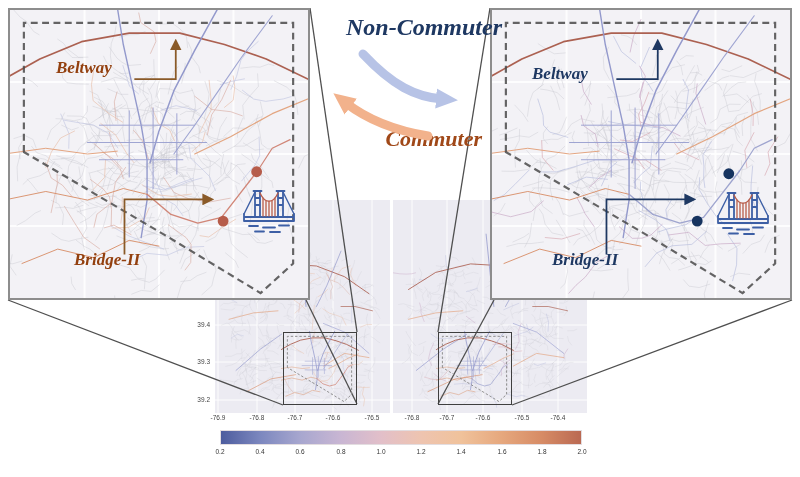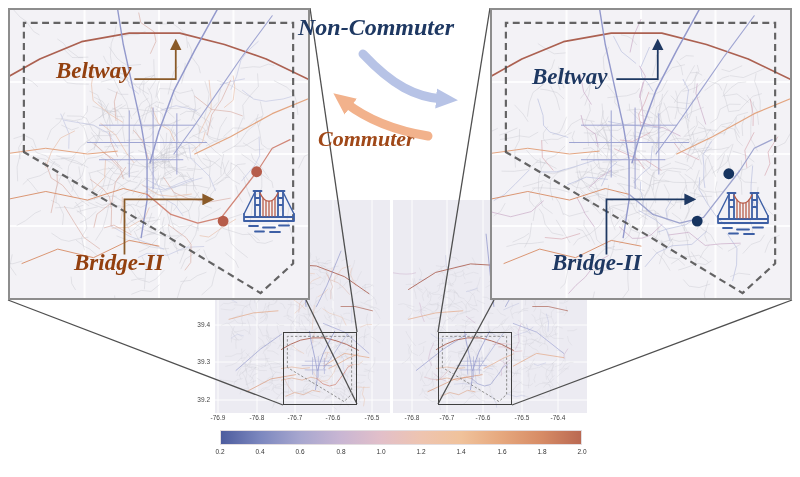--- a/index.html
+++ b/index.html
@@ -3,23 +3,23 @@
 <meta charset="utf-8">
 <style>
   html,body{margin:0;padding:0;background:#fff;}
   #fig{position:relative;width:800px;height:477px;background:#fff;overflow:hidden;
        font-family:"Liberation Sans","DejaVu Sans",sans-serif;}
   .abs{position:absolute;}
   .panel{position:absolute;top:8px;width:302px;height:292px;background:#f3f2f6;
          border:2px solid #8d8d8d;box-sizing:border-box;}
   .panel svg{position:absolute;left:0;top:0;}
   .maplabel{position:absolute;font-family:"Liberation Serif","DejaVu Serif",serif;
-            font-weight:bold;font-style:italic;font-size:23px;white-space:nowrap;}
+            font-weight:bold;font-style:italic;font-size:17px;white-space:nowrap;}
   .ctrlabel{position:absolute;font-family:"Liberation Serif","DejaVu Serif",serif;
-            font-weight:bold;font-style:italic;text-align:left;white-space:nowrap;}
+            font-weight:bold;font-style:italic;text-align:right;white-space:nowrap;}
   .minimap{position:absolute;top:200px;height:213px;background:#ecebf2;}
   .tick{position:absolute;font-size:6.5px;color:#444;line-height:8px;}
   .xtick{width:30px;text-align:center;top:414px;}
   .ytick{width:34px;text-align:right;left:176px;}
   .cbtick{position:absolute;top:448px;width:30px;text-align:center;font-size:6.5px;color:#333;}
   #colorbar{position:absolute;left:220px;top:430px;width:362px;height:15px;
             border:1px solid #e3dde0;box-sizing:border-box;}
   .zoombox{position:absolute;top:332px;width:74px;height:73px;border:1.5px solid #3f3f3f;
            box-sizing:border-box;}
 </style>

